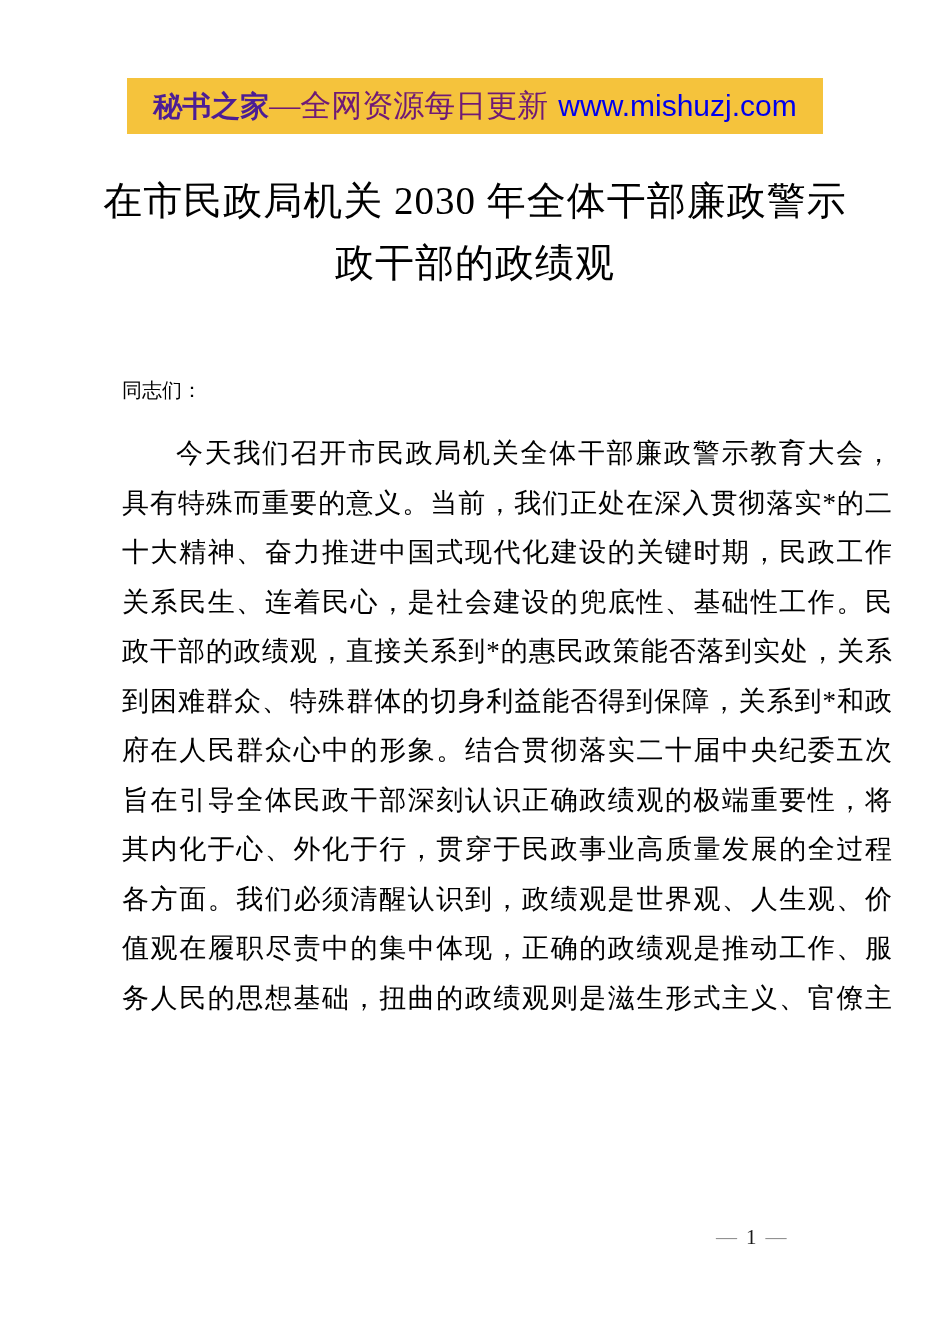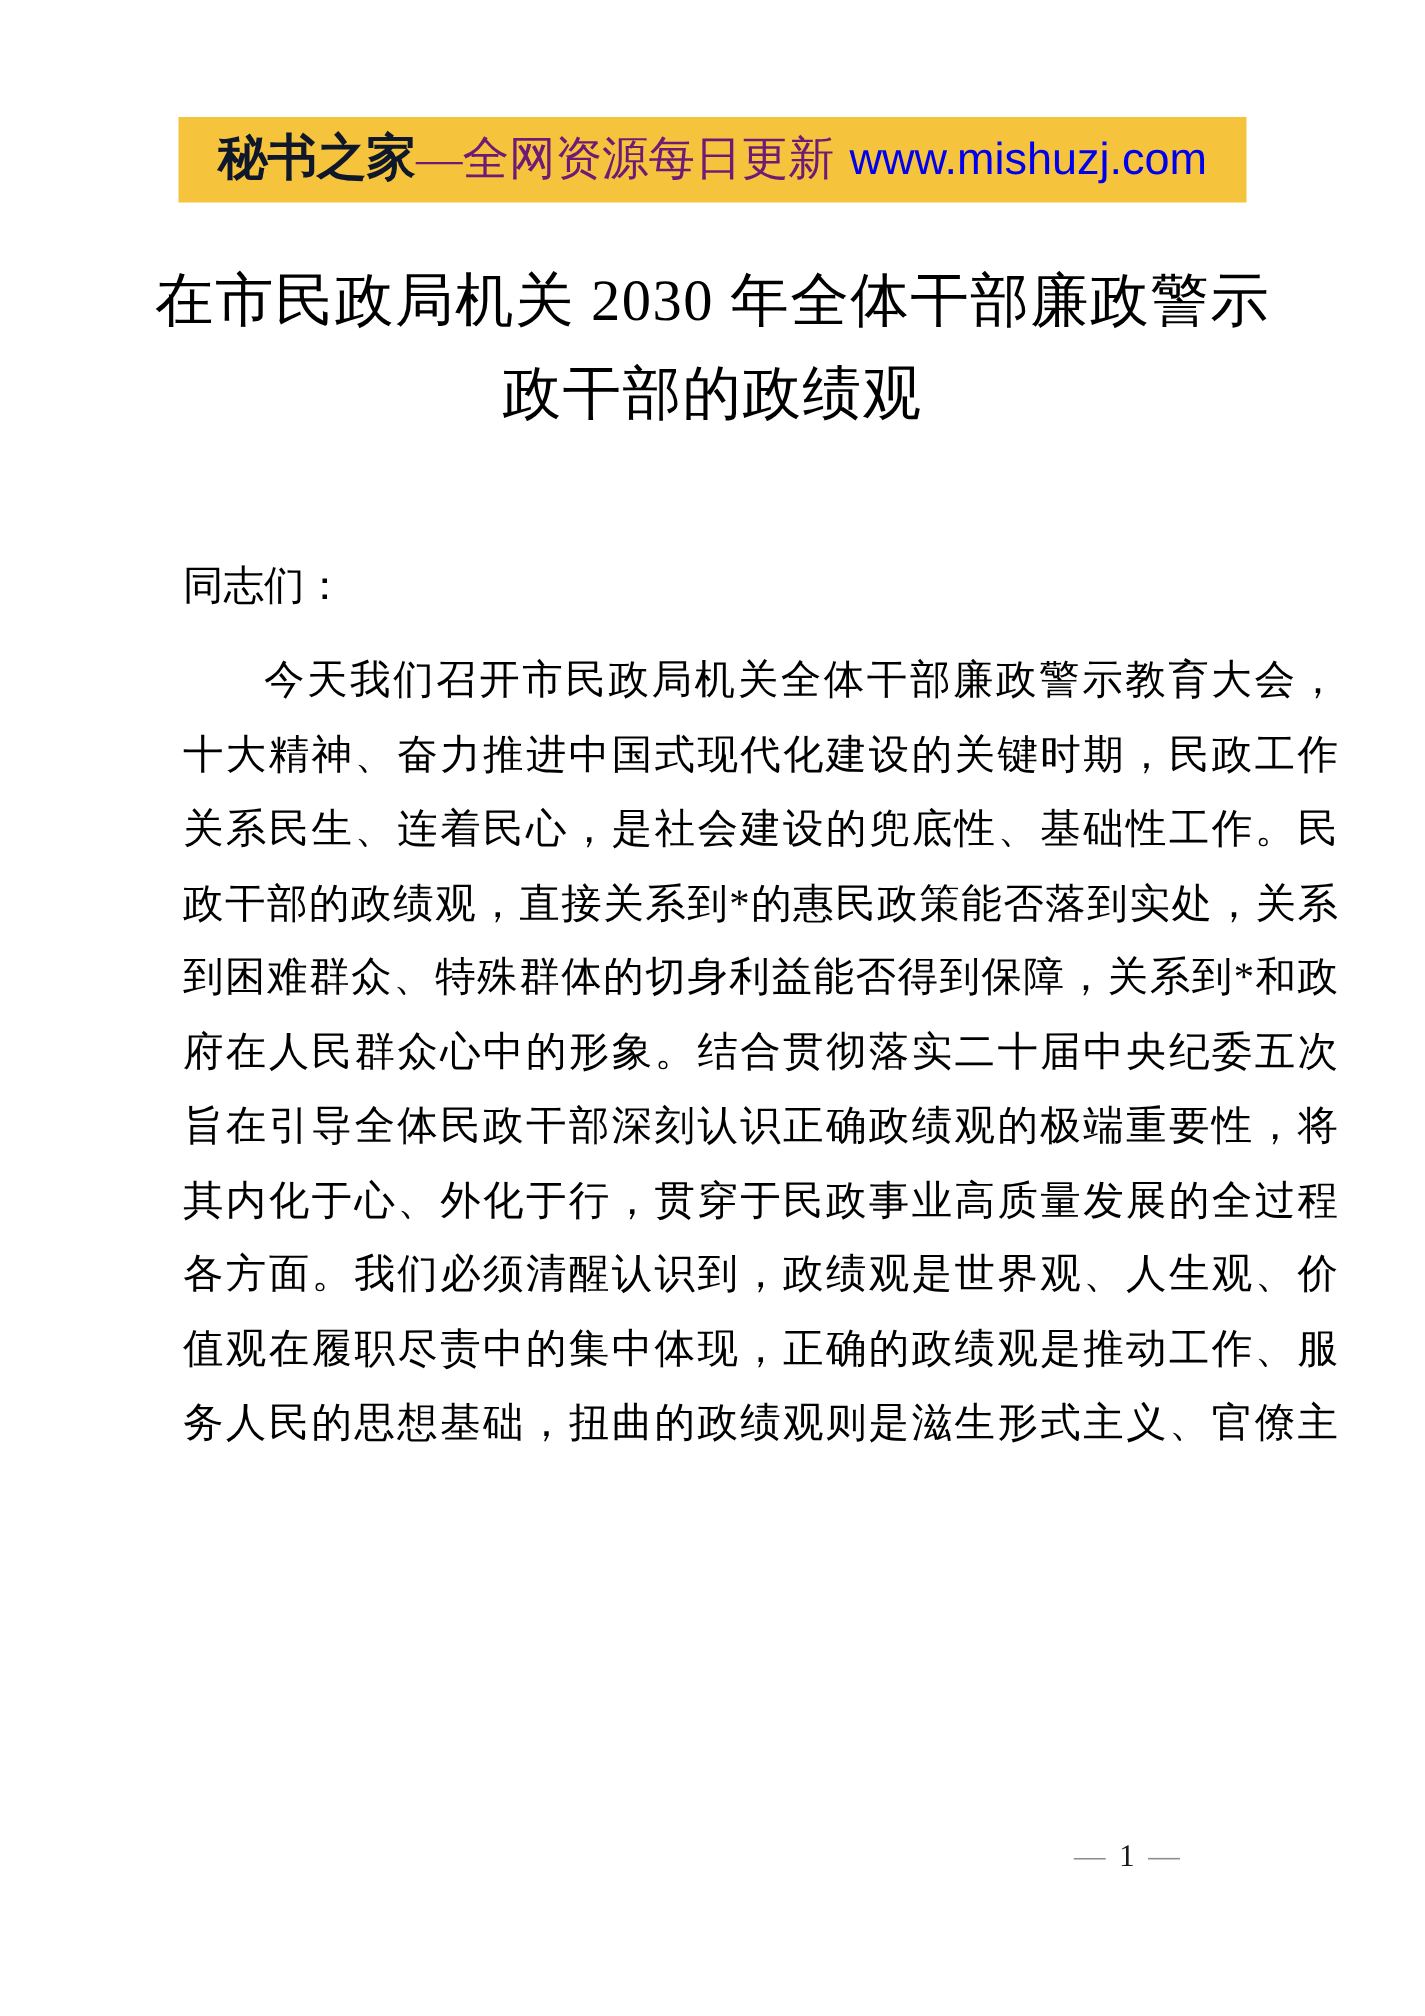--- a/index.html
+++ b/index.html
@@ -20,23 +20,23 @@
   }
   .band {
     display: inline-block;
     background: #F5C33C;
     padding: 7px 26px;
     font-size: 31px;
     line-height: 42px;
     white-space: nowrap;
   }
   .site-name {
-    color: #0f172a;
+    color: #4c1d95;
     font-weight: bold;
-    font-size: 33px;
+    font-size: 29px;
   }
   .sep {
     color: #701a75;
     margin-right: 10px;
   }
   .site-url {
     color: #0000EE;
     font-family: "Liberation Sans", "DejaVu Sans", sans-serif;
     font-size: 30px;
     margin-top: 12px;
@@ -50,21 +50,21 @@
     font-size: 39px;
     font-weight: normal;
     line-height: 62px;
     letter-spacing: 1px;
   }
   .title-line { display: block; }
 
   
   .salutation {
     position: absolute; top: 366px; left: 122px;
-    font-size: 27px;
+    font-size: 20px;
     line-height: 49px;
   }
   .paragraph {
     position: absolute; top: 429px; left: 122px;
     width: 770px;
     font-size: 27px;
   }
   .pline {
     line-height: 49.5px;
     height: 49.5px;
@@ -98,20 +98,21 @@
 
   <h1 class="title">
     <span class="title-line">在市民政局机关 2030 年全体干部廉政警示</span>
     <span class="title-line">政干部的政绩观</span>
   </h1>
 
   <div class="salutation">同志们：</div>
 
   <div class="paragraph">
     <div class="pline indent">今天我们召开市民政局机关全体干部廉政警示教育大会，</div>
+    <div class="pline">具有特殊而重要的意义。当前，我们正处在深入贯彻落实*的二</div>
     <div class="pline">十大精神、奋力推进中国式现代化建设的关键时期，民政工作</div>
     <div class="pline">关系民生、连着民心，是社会建设的兜底性、基础性工作。民</div>
     <div class="pline">政干部的政绩观，直接关系到*的惠民政策能否落到实处，关系</div>
     <div class="pline">到困难群众、特殊群体的切身利益能否得到保障，关系到*和政</div>
     <div class="pline">府在人民群众心中的形象。结合贯彻落实二十届中央纪委五次</div>
     <div class="pline">旨在引导全体民政干部深刻认识正确政绩观的极端重要性，将</div>
     <div class="pline">其内化于心、外化于行，贯穿于民政事业高质量发展的全过程</div>
     <div class="pline">各方面。我们必须清醒认识到，政绩观是世界观、人生观、价</div>
     <div class="pline">值观在履职尽责中的集中体现，正确的政绩观是推动工作、服</div>
     <div class="pline">务人民的思想基础，扭曲的政绩观则是滋生形式主义、官僚主</div>

